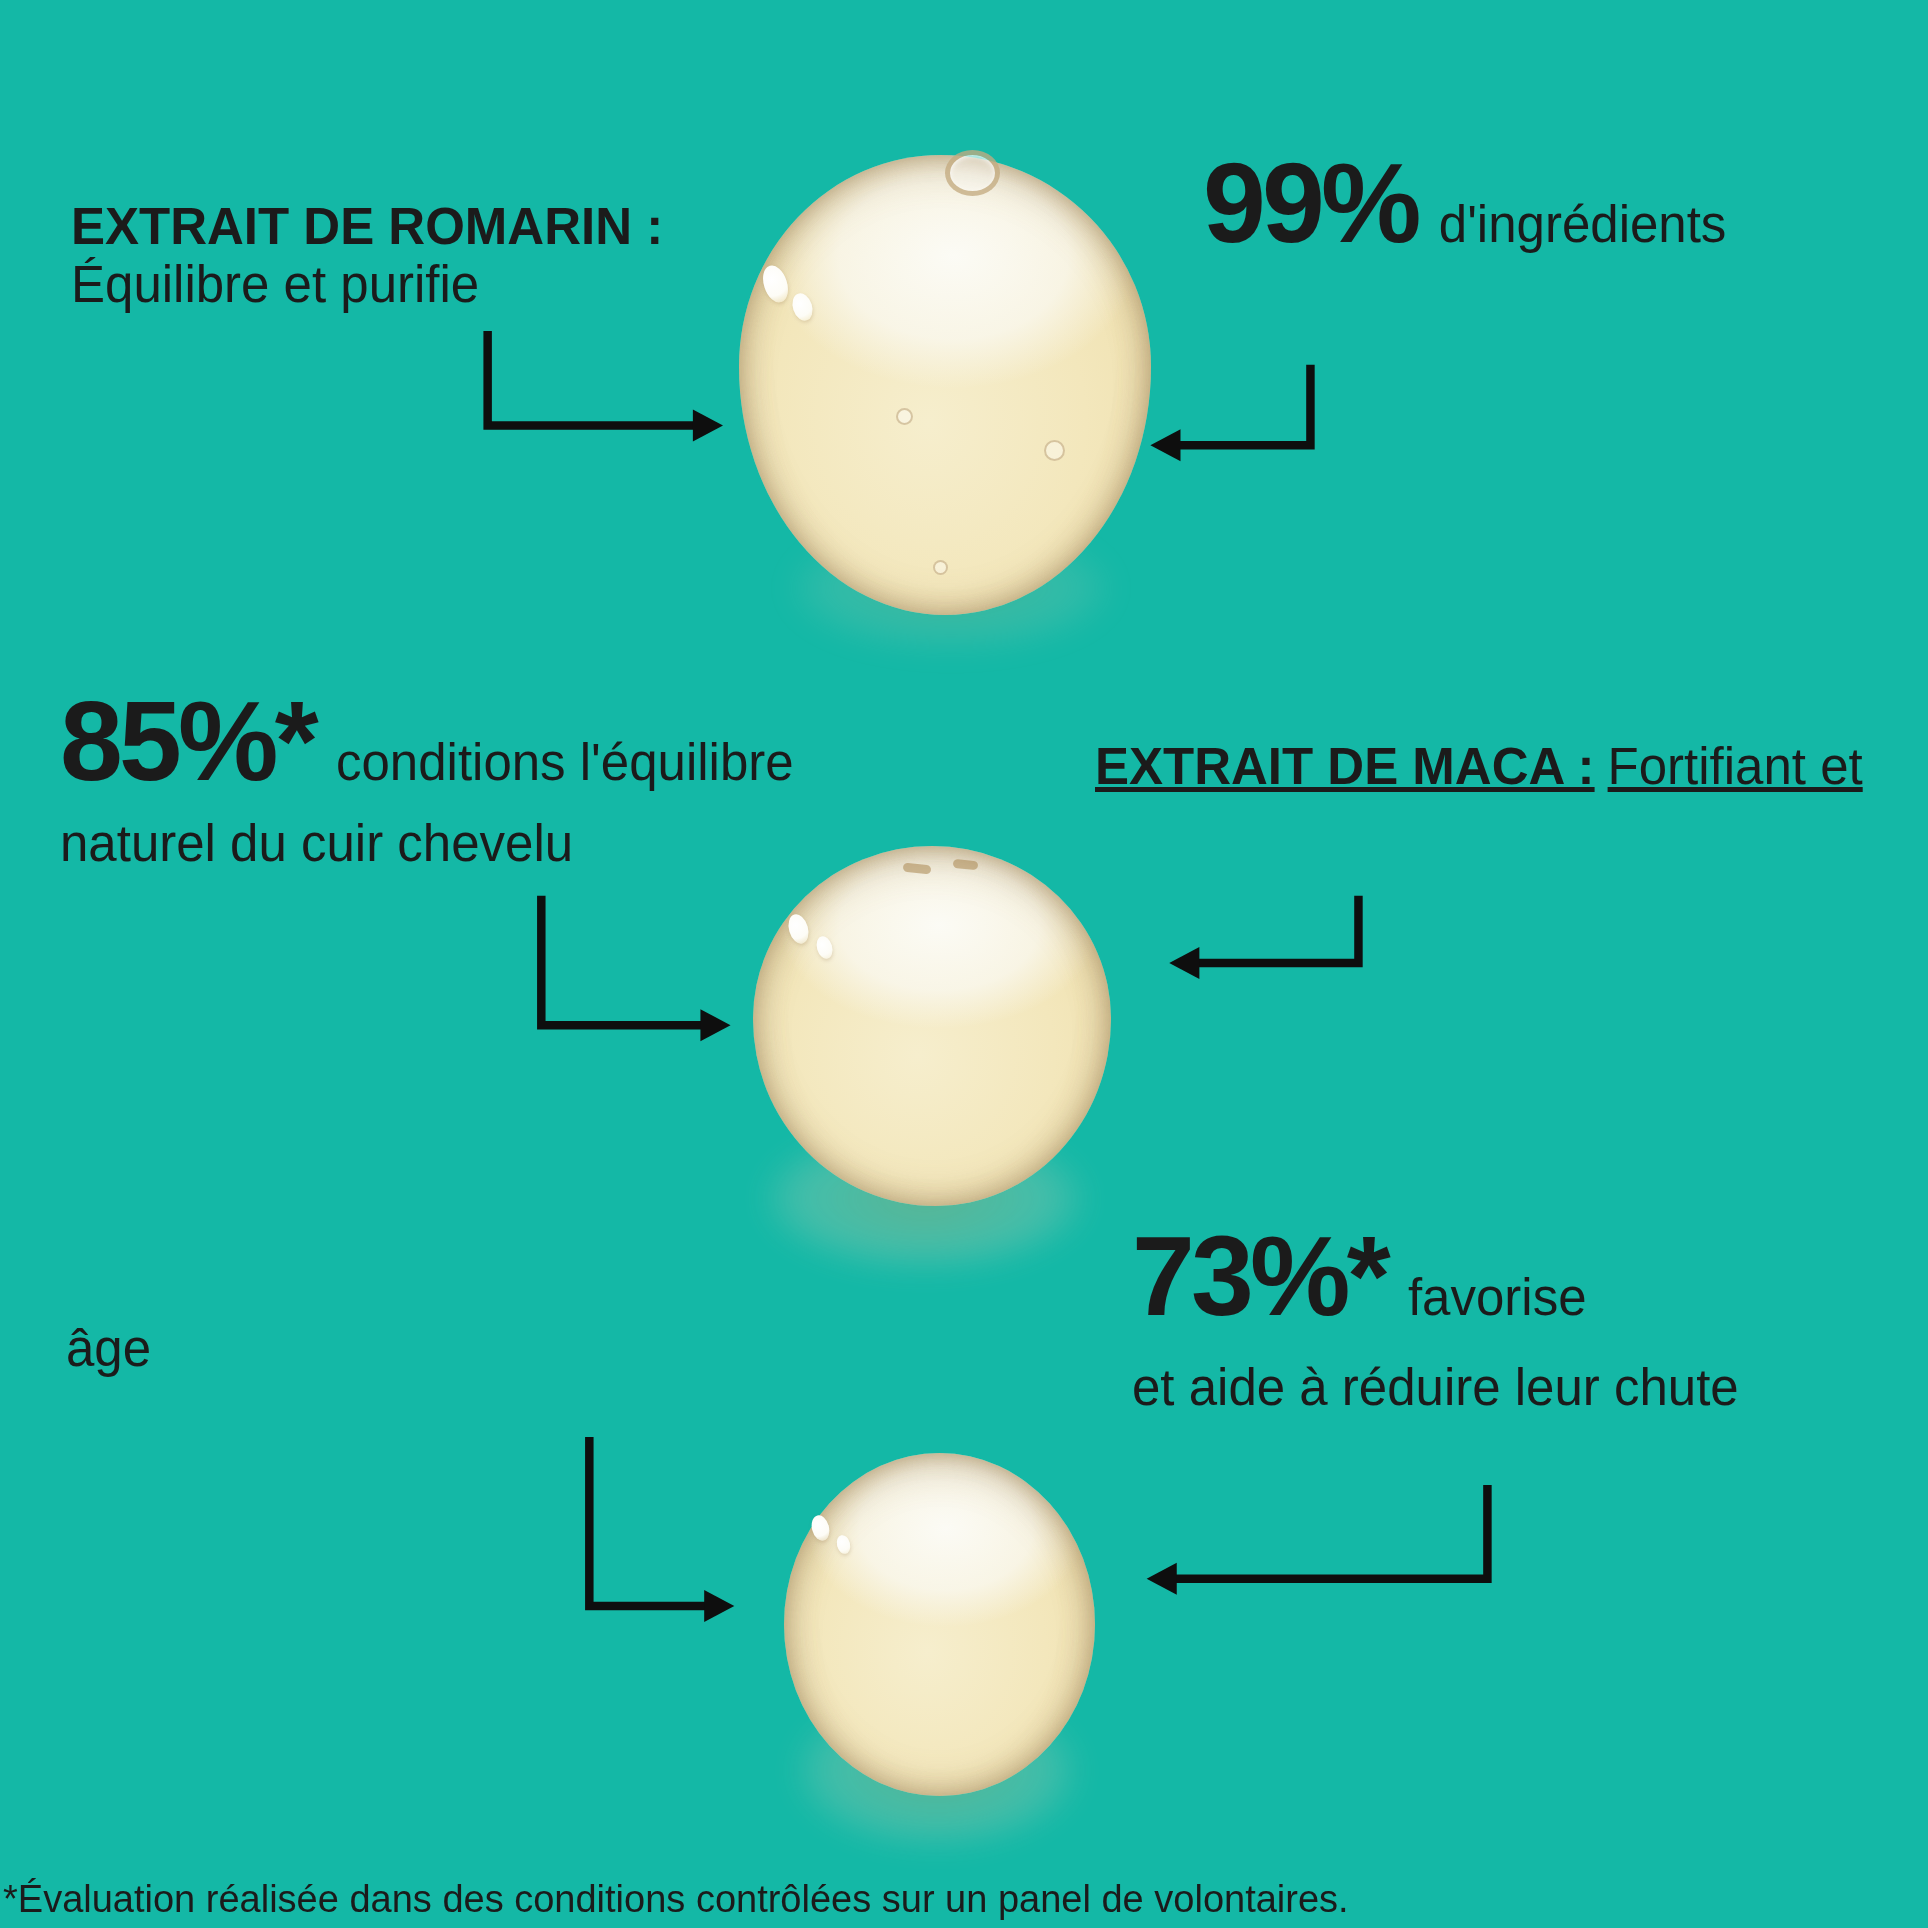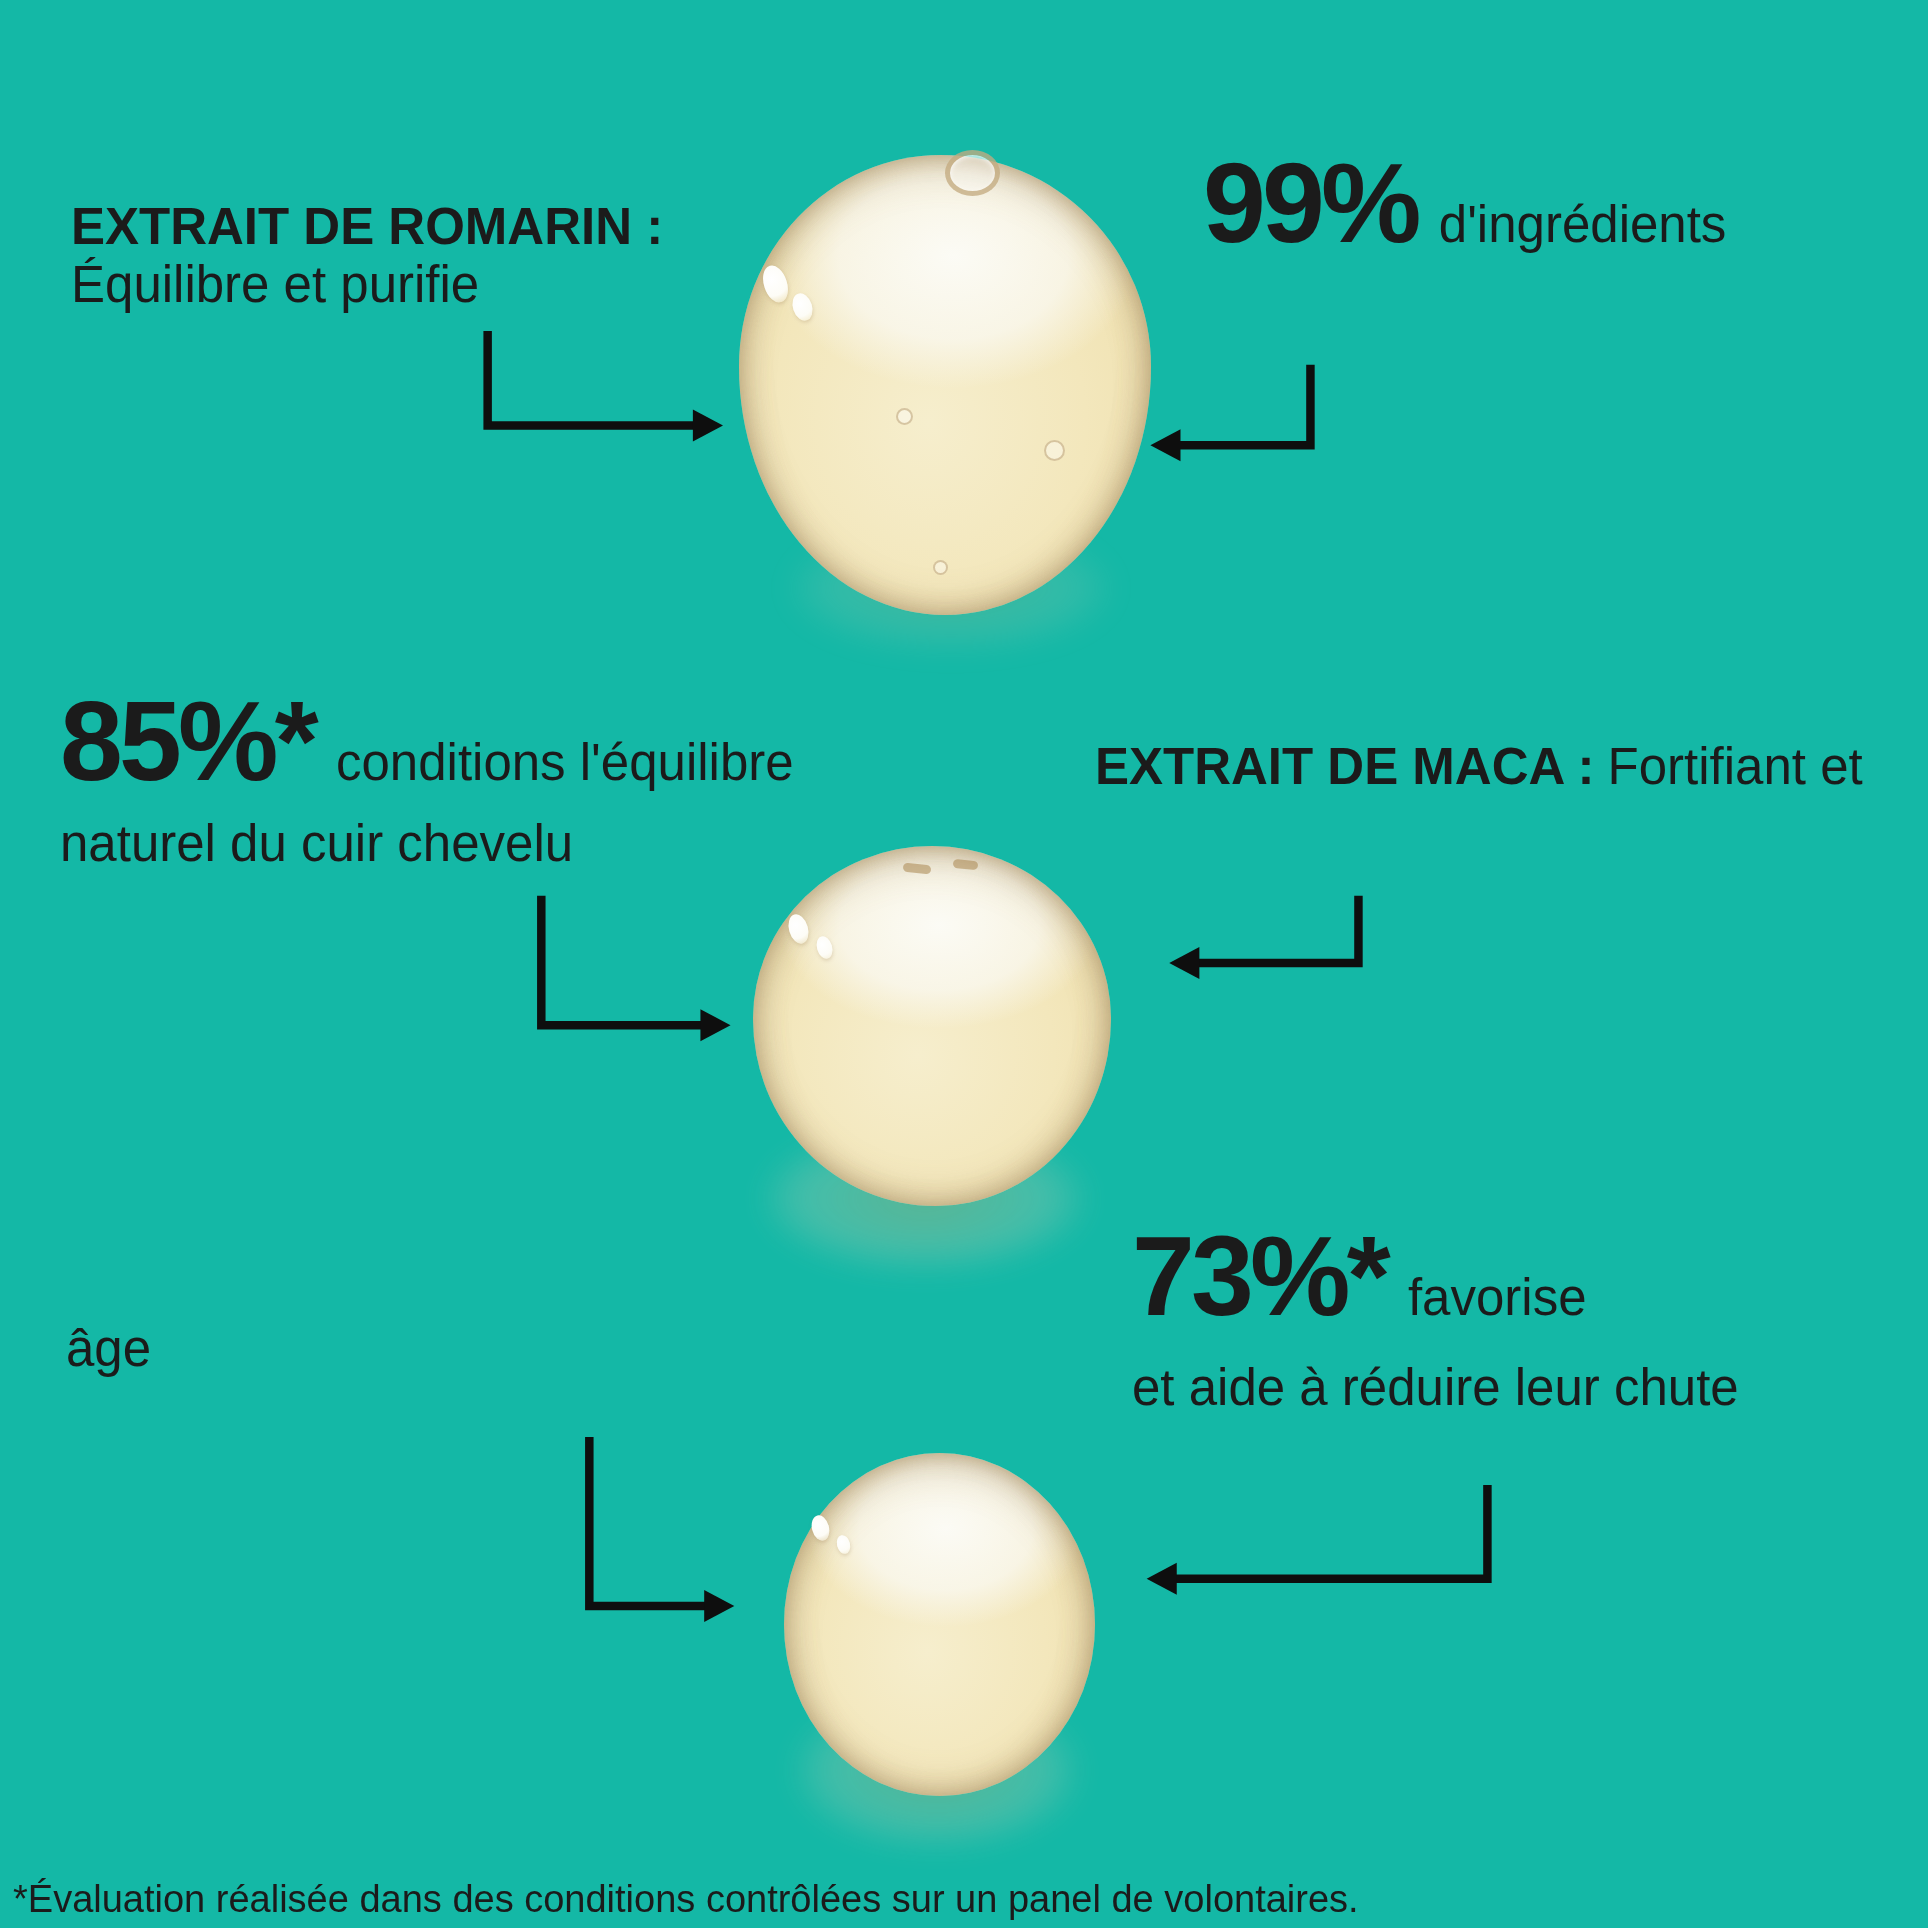--- a/index.html
+++ b/index.html
@@ -18,26 +18,26 @@
   .statline{line-height:105px;white-space:nowrap;}
   .stat{
     font-weight:800;
     font-size:113px;
     letter-spacing:-3.8px;
   }
   .statline .after{margin-left:21px;letter-spacing:0;}
   .b1{left:71px;top:198px;width:640px;}
   .b2{left:1203px;top:151px;width:697px;}
   .b3{left:60px;top:689px;width:866px;}
-  .b4{left:1095px;top:738px;width:772px;}
+  .b4{left:1095px;top:738px;width:772px;text-decoration:underline;}
   .b5{left:66px;top:1320px;width:716px;}
   .b6{left:1132px;top:1217px;width:782px;line-height:62px;}
   .b6 .statline{line-height:119px;}
   .footnote{
-    position:absolute;left:13px;top:1878px;
+    position:absolute;left:3px;top:1878px;
     font-size:38px;line-height:43px;white-space:nowrap;
   }
   
   .droplet{
     position:absolute;
     background:
       radial-gradient(ellipse 62% 40% at 52% 22%, rgba(252,252,248,0.95) 0%, rgba(250,249,242,0.75) 45%, rgba(250,248,238,0) 72%),
       radial-gradient(ellipse 100% 100% at 46% 58%, #f6eecd 0%, #f3e7bc 38%, #f0e2b2 58%, #edd9a3 74%, #e0c996 86%, #c9af85 95%, #bca37a 98%, #cdb68d 100%);
     box-shadow:
       inset 0 15px 38px rgba(130,105,70,0.20),

